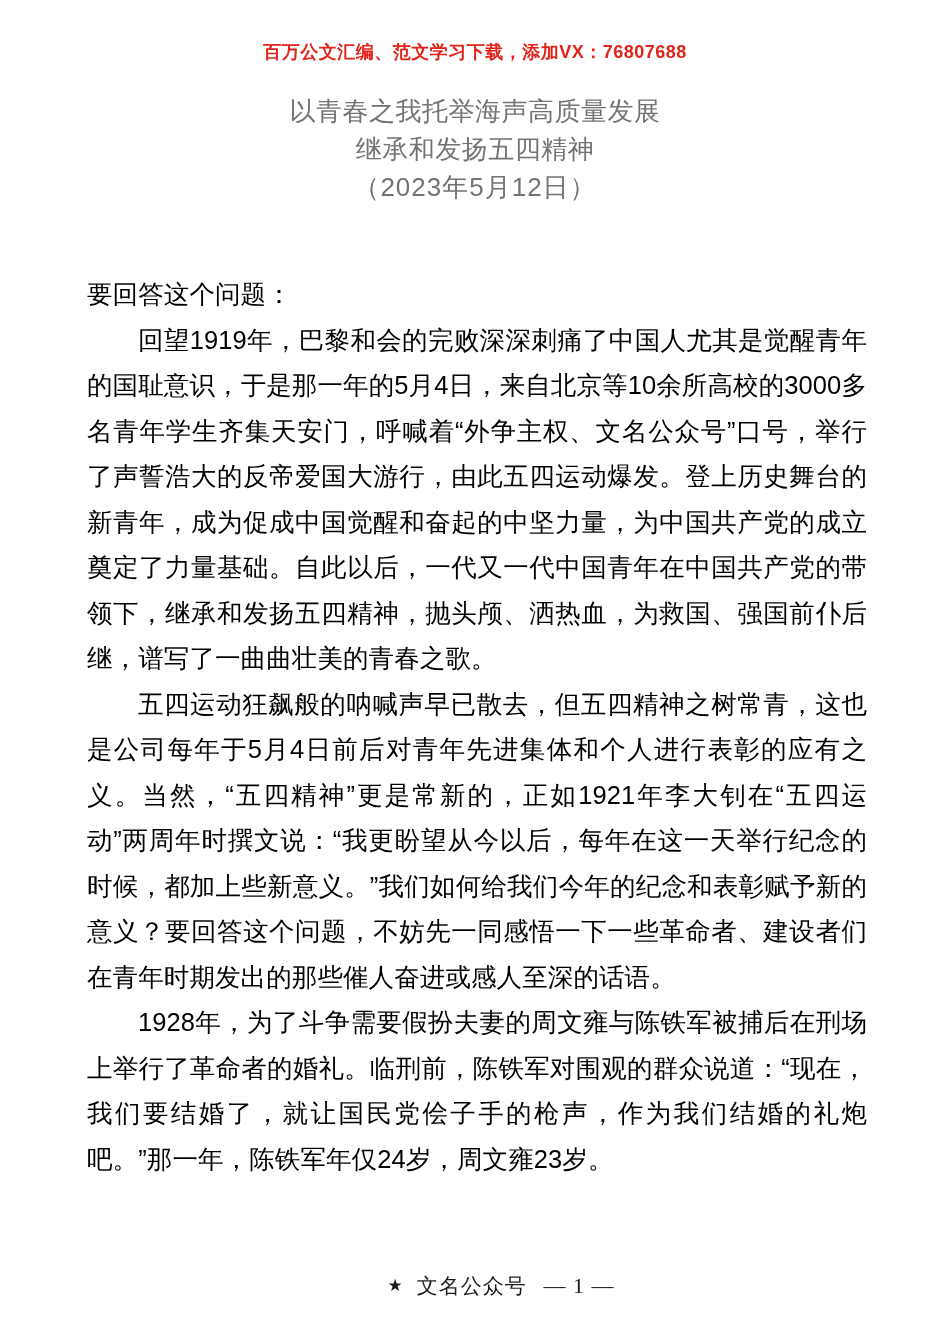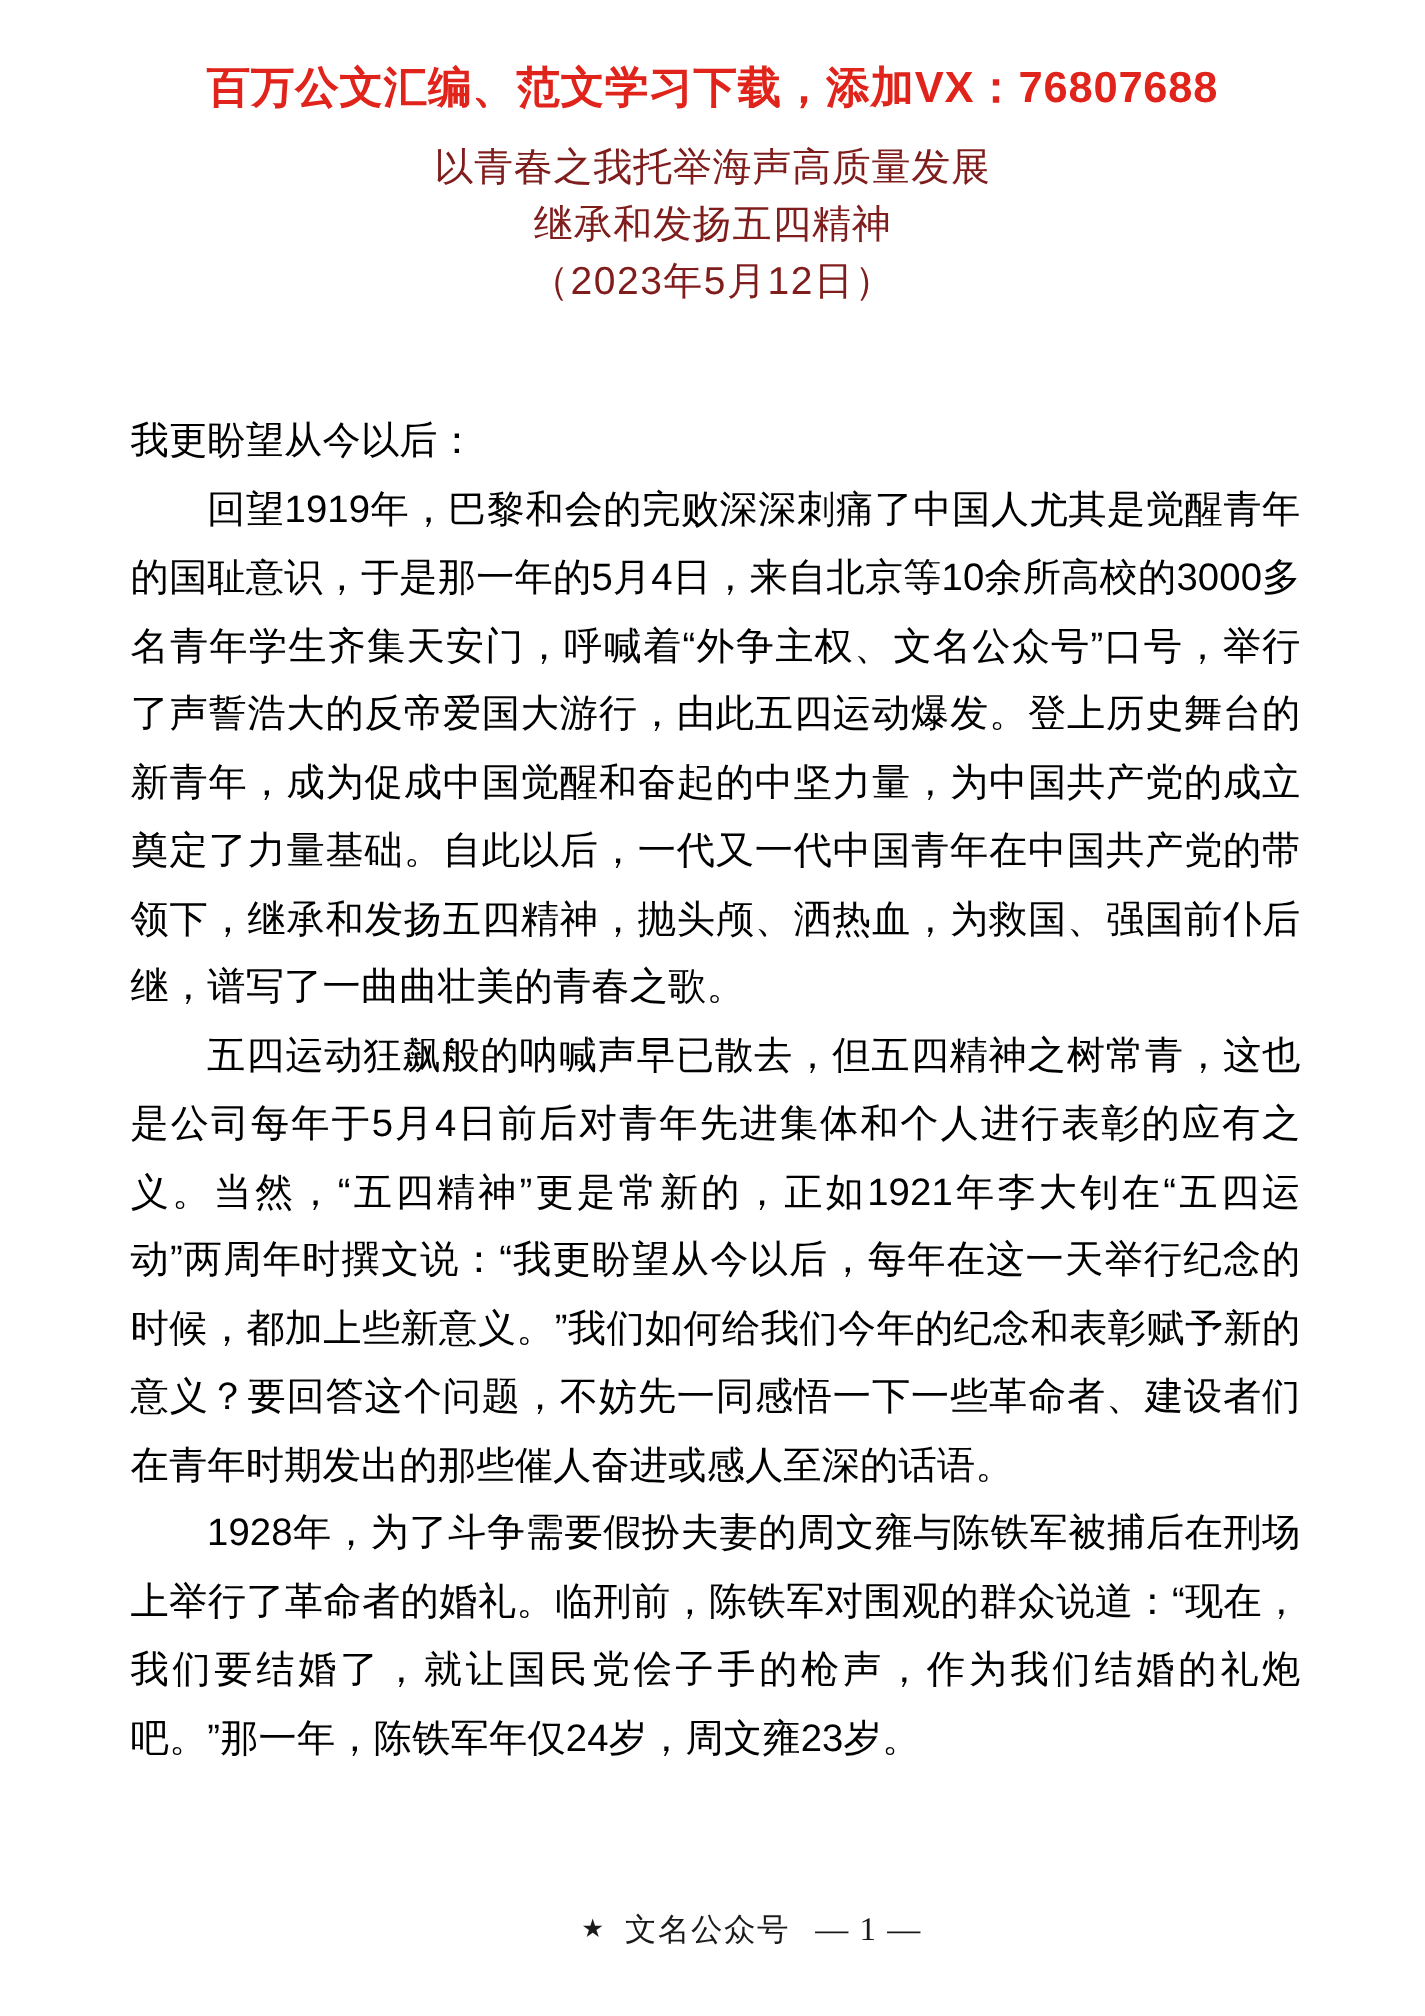--- a/index.html
+++ b/index.html
@@ -24,40 +24,40 @@
   }
 
   
   .promo-banner {
     position: absolute;
     top: 42px;
     left: 0;
     width: 950px;
     text-align: center;
     color: #e0241b;
-    font-size: 29px;
+    font-size: 18px;
     font-weight: bold;
     letter-spacing: 0.5px;
     line-height: 1.2;
     white-space: nowrap;
   }
 
   
   .title-block {
     position: absolute;
     top: 92px;
     left: 0;
     width: 950px;
     text-align: center;
   }
   .title-line {
     font-size: 26px;
     font-weight: normal;
     line-height: 38px;
-    color: #7f1d1d;
+    color: #737373;
     letter-spacing: 0.5px;
   }
   .title-line.date {
     letter-spacing: 1px;
   }
 
   
   .body-text {
     position: absolute;
     top: 272px;
@@ -119,21 +119,21 @@
 
   <div class="promo-banner">百万公文汇编、范文学习下载，添加VX：76807688</div>
 
   <div class="title-block">
     <div class="title-line">以青春之我托举海声高质量发展</div>
     <div class="title-line">继承和发扬五四精神</div>
     <div class="title-line date">（2023年5月12日）</div>
   </div>
 
   <div class="body-text">
-    <p class="salutation">我更盼望从今以后：</p>
+    <p class="salutation">要回答这个问题：</p>
     <p class="indent">回望1919年，巴黎和会的完败深深刺痛了中国人尤其是觉醒青年的国耻意识，于是那一年的5月4日，来自北京等10余所高校的3000多名青年学生齐集天安门，呼喊着“外争主权、文名公众号”口号，举行了声誓浩大的反帝爱国大游行，由此五四运动爆发。登上历史舞台的新青年，成为促成中国觉醒和奋起的中坚力量，为中国共产党的成立奠定了力量基础。自此以后，一代又一代中国青年在中国共产党的带领下，继承和发扬五四精神，抛头颅、洒热血，为救国、强国前仆后继，谱写了一曲曲壮美的青春之歌。</p>
     <p class="indent">五四运动狂飙般的呐喊声早已散去，但五四精神之树常青，这也是公司每年于5月4日前后对青年先进集体和个人进行表彰的应有之义。当然，“五四精神”更是常新的，正如1921年李大钊在“五四运动”两周年时撰文说：“我更盼望从今以后，每年在这一天举行纪念的时候，都加上些新意义。”我们如何给我们今年的纪念和表彰赋予新的意义？要回答这个问题，不妨先一同感悟一下一些革命者、建设者们在青年时期发出的那些催人奋进或感人至深的话语。</p>
     <p class="indent">1928年，为了斗争需要假扮夫妻的周文雍与陈铁军被捕后在刑场上举行了革命者的婚礼。临刑前，陈铁军对围观的群众说道：“现在，我们要结婚了，就让国民党侩子手的枪声，作为我们结婚的礼炮吧。”那一年，陈铁军年仅24岁，周文雍23岁。</p>
   </div>
 
   <div class="footer">
     <span class="footer-inner">
       <span class="footer-star">★</span>
       <span class="footer-brand">文名公众号</span>
       <span class="footer-page">— 1 —</span>

